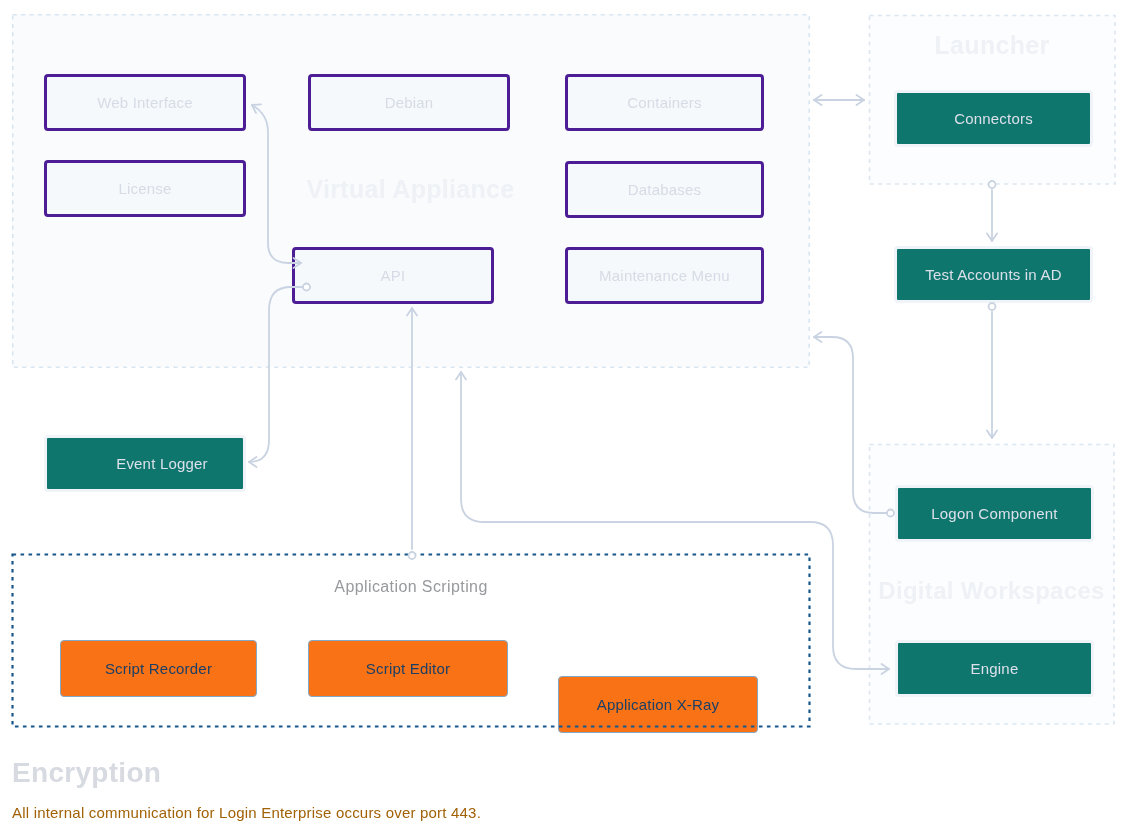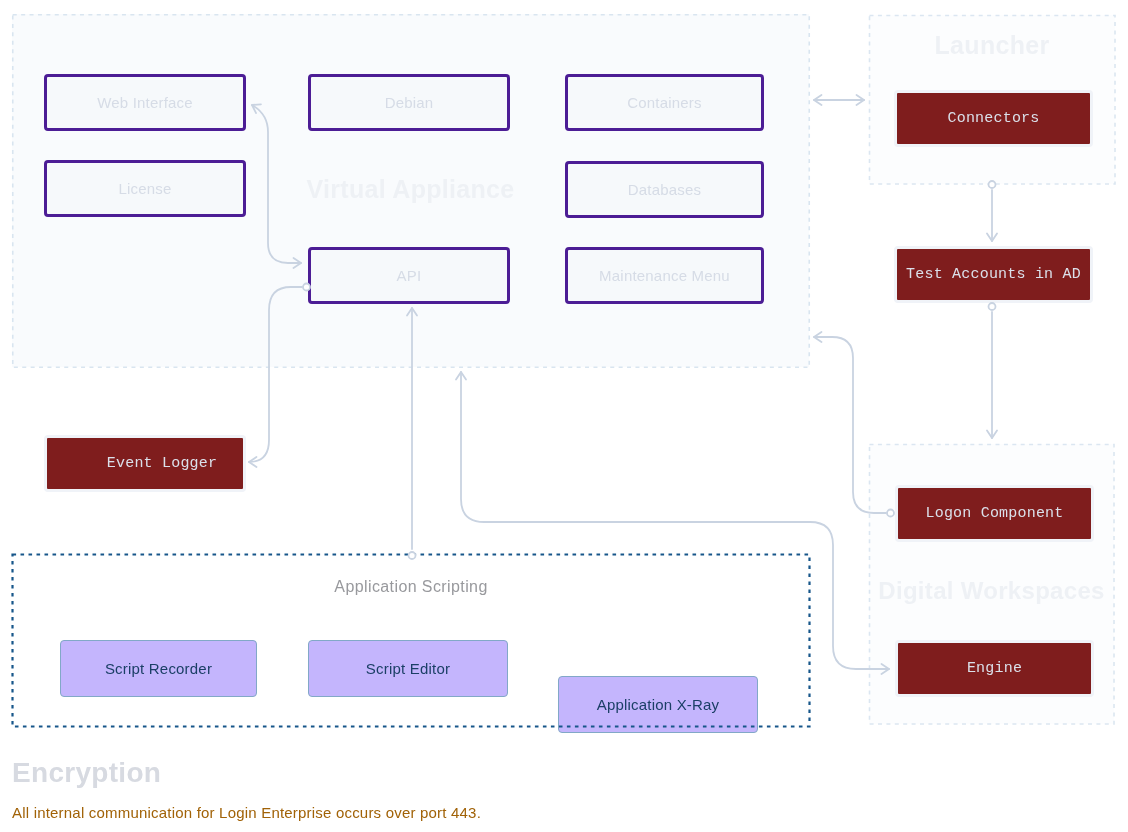--- a/index.html
+++ b/index.html
@@ -12,24 +12,24 @@
   .group-label{
     position:absolute;text-align:center;font-size:25px;font-weight:600;
     color:#eef1f5;letter-spacing:.3px;pointer-events:none;white-space:nowrap;
   }
   .node{
     position:absolute;box-sizing:border-box;height:57px;border-radius:4px;
     background:#f6f9fb;border:3px solid #4c1d95;
     display:flex;align-items:center;justify-content:center;
     font-size:15px;color:#d6dce6;letter-spacing:.2px;white-space:nowrap;
   }
-  .node.on-white{background:#7f1d1d;border-color:#f0f3f8;color:#dbe0ea;font-family:Liberation Mono, monospace;}
+  .node.on-white{background:#0f766e;border-color:#f0f3f8;color:#dbe0ea;}
   .btn{
     position:absolute;box-sizing:border-box;height:57px;border-radius:4px;
-    background:#c4b5fd;border:1.5px solid #82a8c7;
+    background:#f97316;border:1.5px solid #82a8c7;
     display:flex;align-items:center;justify-content:center;
     font-size:15px;font-weight:500;color:#1b3f66;letter-spacing:.2px;white-space:nowrap;
     cursor:pointer;
   }
   .as-title{
     position:absolute;left:12px;top:578px;width:798px;text-align:center;
     font-size:16px;color:#98999d;letter-spacing:.4px;
   }
   .enc-title{
     position:absolute;left:12px;top:757px;font-size:28px;font-weight:bold;
@@ -63,21 +63,21 @@
   </div>
   <div class="node" style="left:565px;top:74px;width:199px;">
     <span>Containers</span>
   </div>
   <div class="node" style="left:44px;top:160px;width:202px;">
     <span>License</span>
   </div>
   <div class="node" style="left:565px;top:161px;width:199px;">
     <span>Databases</span>
   </div>
-  <div class="node" style="left:308px;top:247px;width:202px;">
+  <div class="node" style="left:292px;top:247px;width:202px;">
     <span>API</span>
   </div>
   <div class="node" style="left:565px;top:247px;width:199px;">
     <span>Maintenance Menu</span>
   </div>
 
   <div class="node on-white" style="left:44px;top:435px;width:202px;padding-left:34px;">
     <span>Event Logger</span>
   </div>
   <div class="node on-white" style="left:894px;top:90px;width:199px;">

